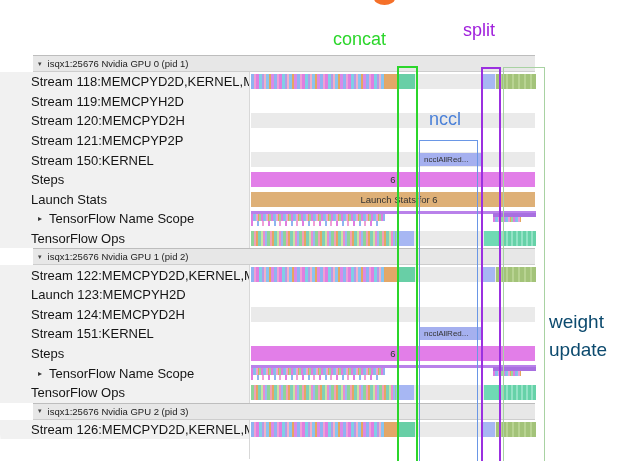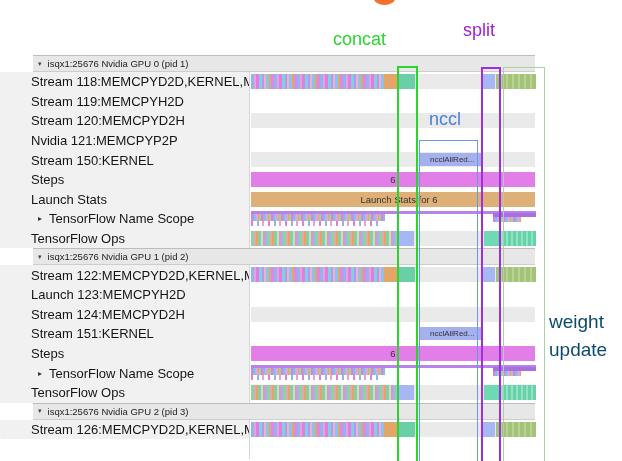--- a/index.html
+++ b/index.html
@@ -43,21 +43,21 @@
   .g-teal{background:repeating-linear-gradient(90deg,#66d2a8 0 3px,#93e2c5 3px 5px);}
   .g-olive{background:repeating-linear-gradient(90deg,#a3c379 0 4px,#b8d392 4px 6px);}
   .g-mini{background:repeating-linear-gradient(90deg,#e07de0 0 2px,#8fb4f0 2px 4px,#7fcfe6 4px 5px,#ef9fd6 5px 7px,#e6a660 7px 8px,#9ad4a0 8px 10px);}
   .g-miniragged{background:repeating-linear-gradient(90deg,#e07de0 0 2px,transparent 2px 6px,#8fb4f0 6px 8px,transparent 8px 11px,#ef9fd6 11px 13px,transparent 13px 17px);}
   .bar-full{position:absolute;left:1px;right:0;top:2px;height:15px;
     display:flex;align-items:center;justify-content:center;
     font-size:9.5px;color:#333;}
   .bar-steps{background:#e27ee8;}
   .bar-launch{background:#deb077;padding-left:12px;}
   .bar-nccl{position:absolute;left:169px;width:62px;top:3px;height:13px;background:#a5b0ef;
-    font-size:8px;color:#333;line-height:13px;padding-left:11px;box-sizing:border-box;
+    font-size:8px;color:#333;line-height:13px;padding-left:5px;box-sizing:border-box;
     white-space:nowrap;overflow:hidden;}
 </style>
 </head>
 <body>
 
 <div id="canvas">
 
   <div id="orange-blob"></div>
   <div class="ann-label" id="concat-label">concat</div>
   <div class="ann-label" id="split-label">split</div>
@@ -101,21 +101,21 @@
       <div class="trace-row">
         <div class="row-label">
           <span>Stream 120:MEMCPYD2H</span>
         </div>
         <div class="row-cells">
           <div class="band gray"></div>
         </div>
       </div>
       <div class="trace-row">
         <div class="row-label">
-          <span>Nvidia 121:MEMCPYP2P</span>
+          <span>Stream 121:MEMCPYP2P</span>
         </div>
         <div class="row-cells">
           <div class="band white"></div>
         </div>
       </div>
       <div class="trace-row">
         <div class="row-label">
           <span>Stream 150:KERNEL</span>
         </div>
         <div class="row-cells">

